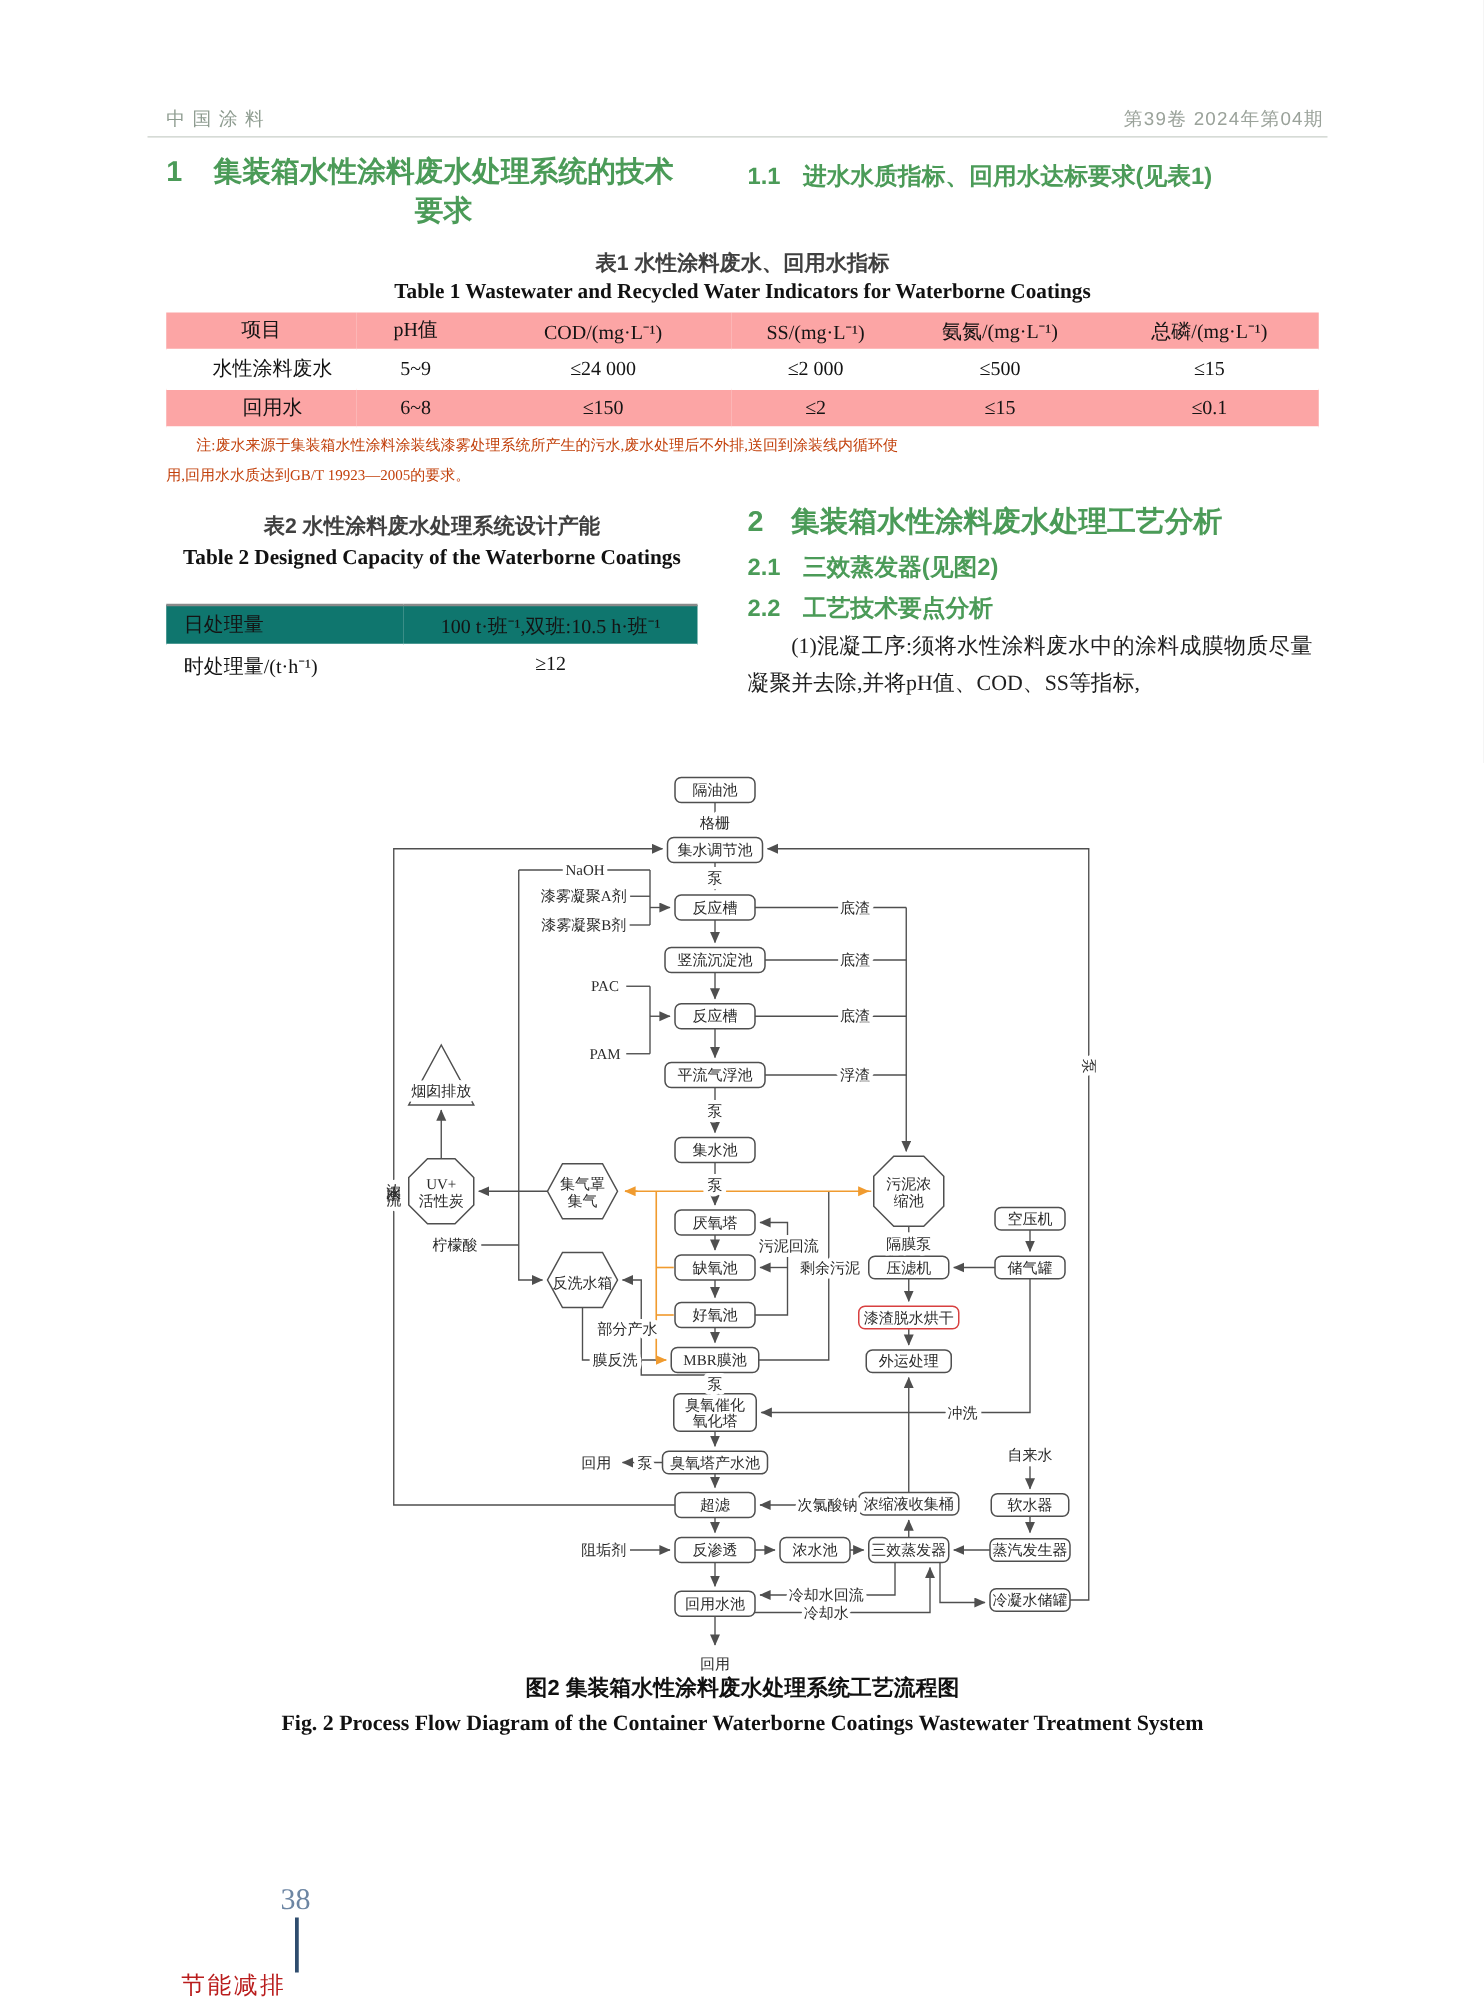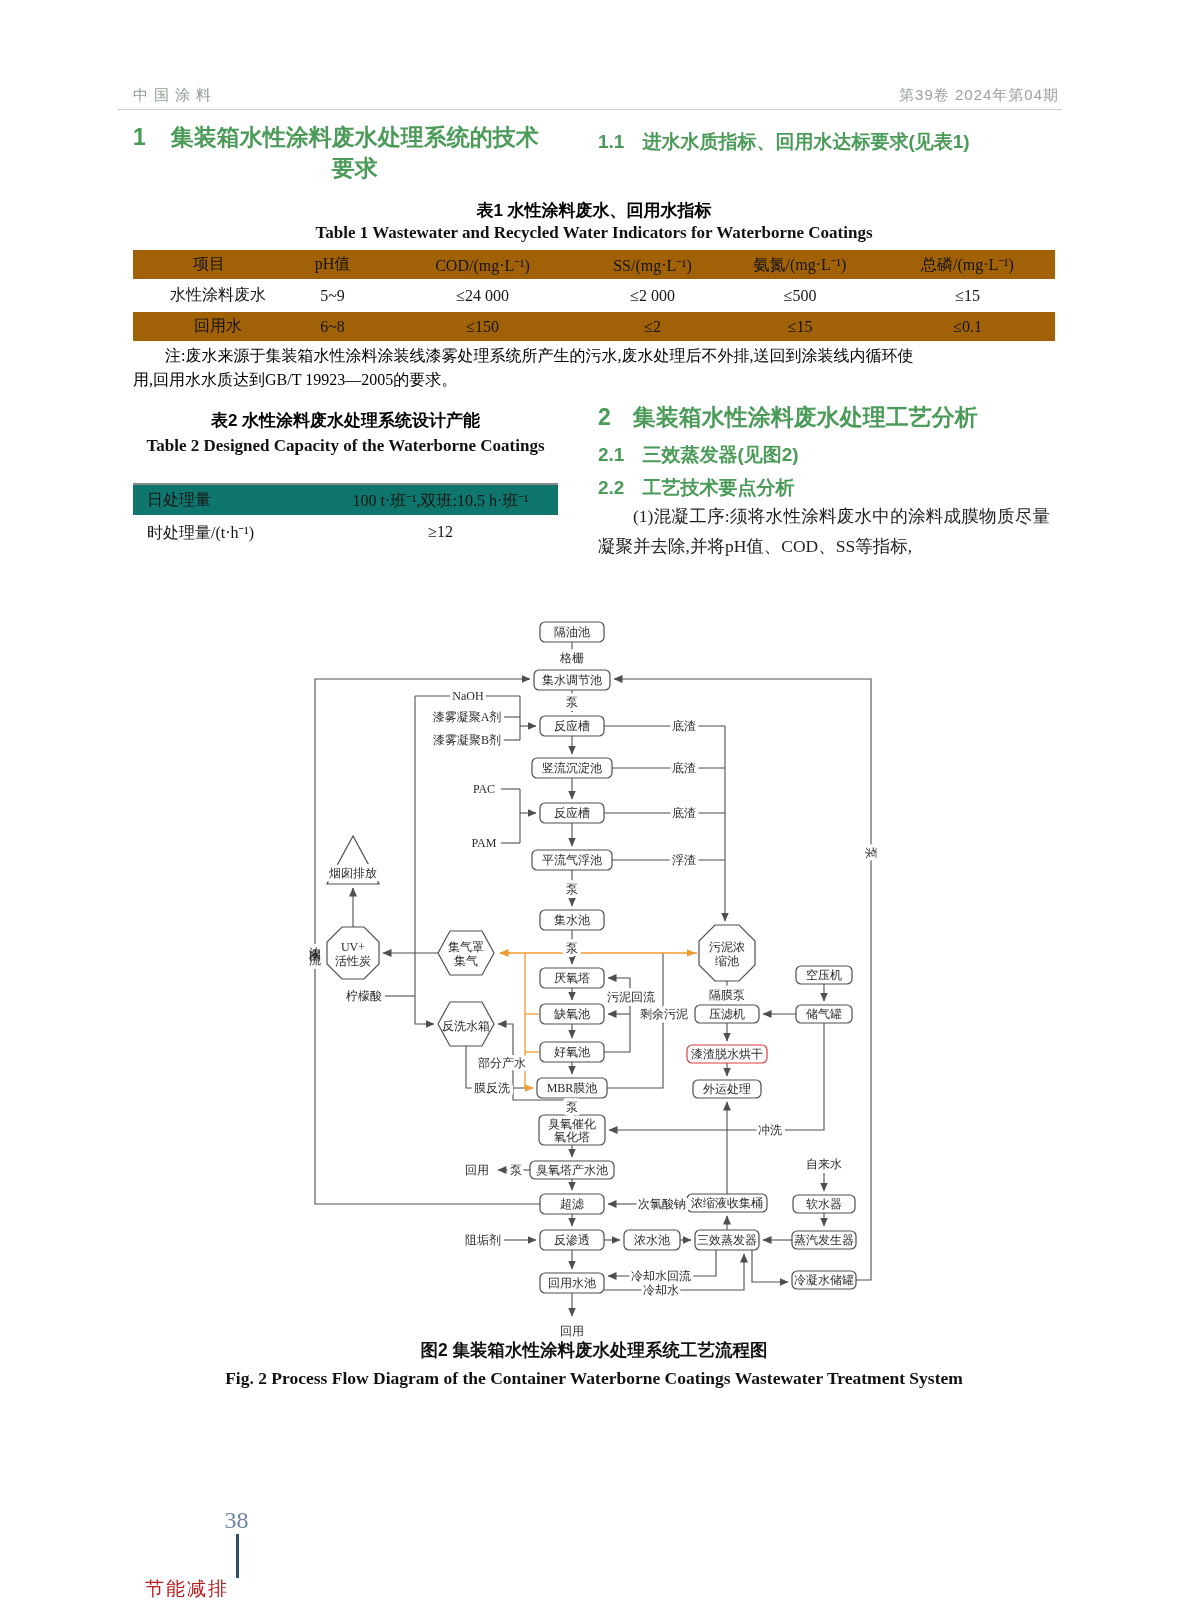--- a/index.html
+++ b/index.html
@@ -17,32 +17,32 @@
   .sec1{left:133px;top:122px;font-size:23px;line-height:31px;}
   .sec1 .st{width:374px;text-align:center;}
   .subitem{display:flex;gap:18px;color:#4b9b58;font-weight:bold;font-size:19px;line-height:22px;margin-bottom:11px;}
   .subwrap1{left:598px;top:131px;}
   .sec2{left:598px;top:402px;font-size:23px;line-height:30px;}
   .subwrap2{left:598px;top:444px;}
   .para{left:598px;top:501px;width:452px;font-family:"Liberation Serif",serif;font-size:17.5px;
         line-height:30px;color:#1d1d1d;text-align:justify;text-indent:2em;}
 
   
-  .tbl-title-cn{font-weight:bold;font-size:17px;color:#000000;text-align:center;}
+  .tbl-title-cn{font-weight:bold;font-size:17px;color:#404040;text-align:center;}
   .tbl-title-en{font-family:"Liberation Serif",serif;font-weight:bold;font-size:17px;color:#111;text-align:center;}
   .t1cn{left:133px;top:199px;width:922px;}
   .t1en{left:133px;top:223px;width:922px;}
   table{border-collapse:collapse;}
   .t1{left:133px;top:250px;width:922px;font-family:"Liberation Serif",serif;font-size:16px;color:#141414;table-layout:fixed;}
   .t1 th,.t1 td{font-weight:normal;height:29px;padding:0;text-align:center;}
-  .t1 .band{background:#a16207;}
+  .t1 .band{background:#fca5a5;}
   .t1 tr{border-bottom:2px solid #fff;}
   .t1 td.rowlabel{text-align:center;padding-left:18px;margin-top:23px;}
-  .note{left:133px;top:344px;width:924px;font-family:"Liberation Serif",serif;font-size:16px;
-        color:#000000;line-height:24px;}
+  .note{left:133px;top:344px;width:924px;font-family:"Liberation Serif",serif;font-size:12px;
+        color:#c2410c;line-height:24px;}
   .note .l1{text-indent:2em;}
   .t2cn{left:133px;top:409px;width:425px;}
   .t2en{left:133px;top:434px;width:425px;line-height:24px;}
   .t2{left:133px;top:483px;width:425px;font-family:"Liberation Serif",serif;font-size:16px;color:#141414;
       border-top:2px solid #8a8a8a;border-bottom:2px solid #8a8a8a;table-layout:fixed;}
   .t2 td{height:30px;padding:0;}
   .t2 td.lab{text-align:left;padding-left:14px;}
   .t2 td.val{text-align:center;}
   .t2 tr{border-bottom:2px solid #fff;}
   .t2 .band{background:#0f766e;}

